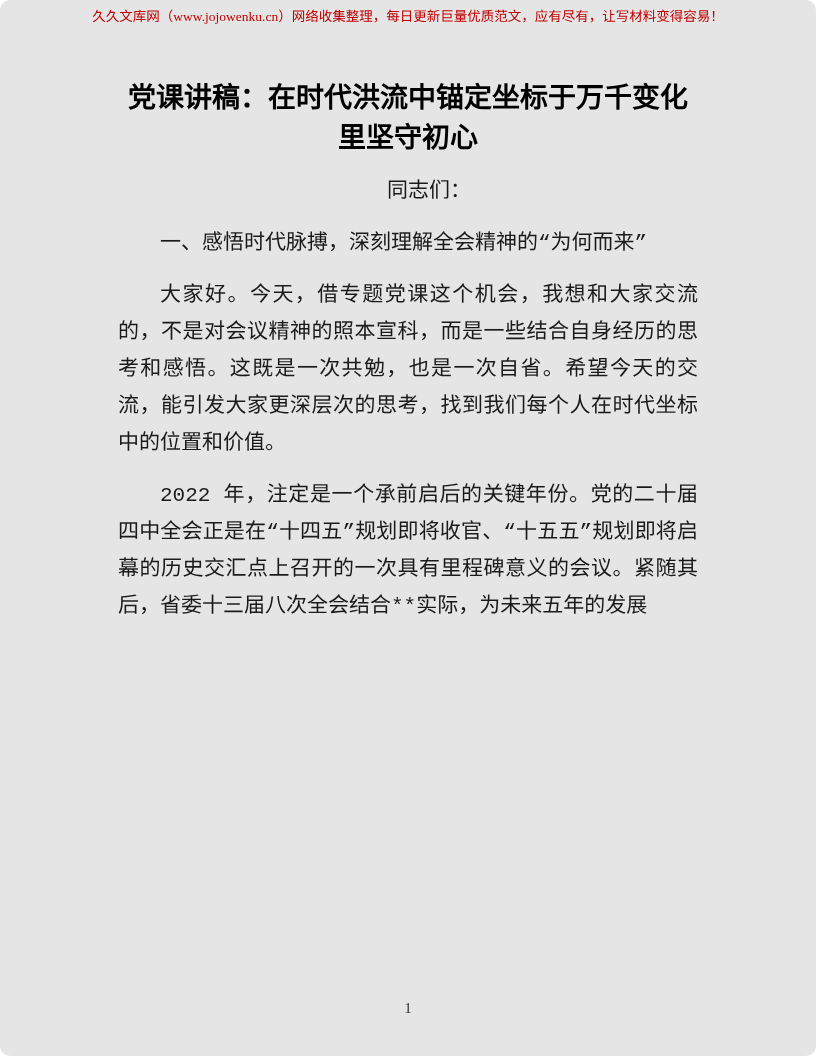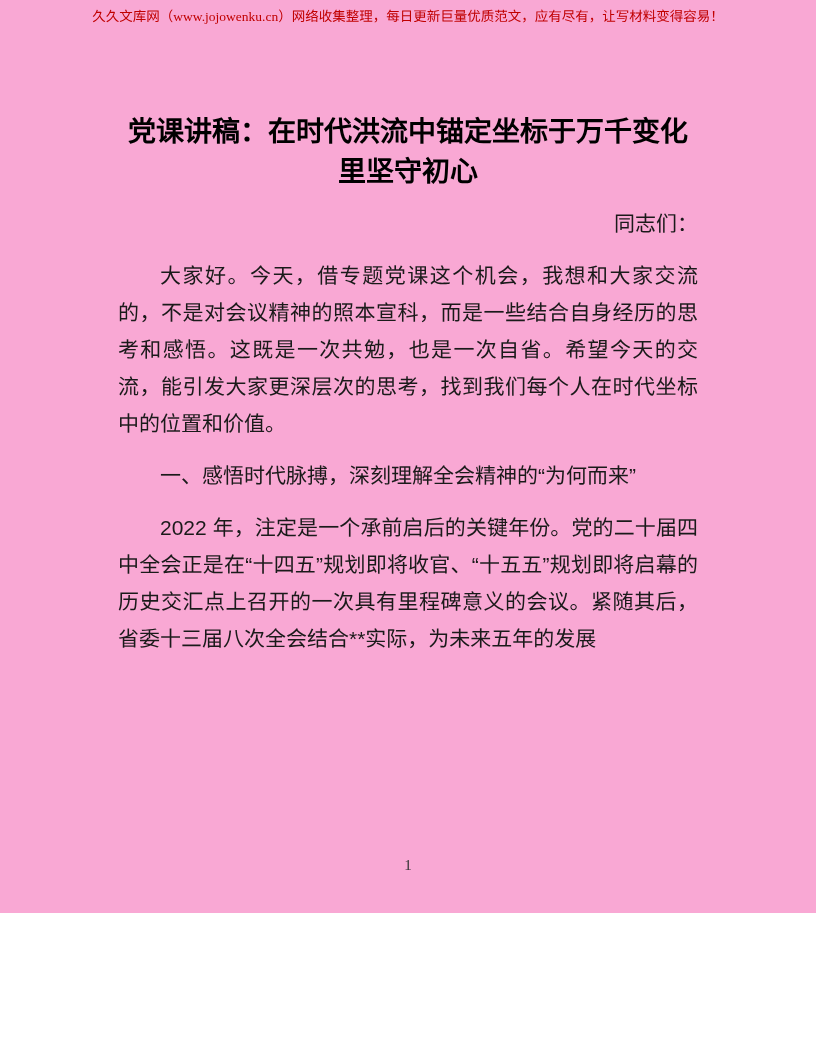--- a/index.html
+++ b/index.html
@@ -3,62 +3,64 @@
 <meta charset="utf-8">
 <style>
   html, body {
     margin: 0;
     padding: 0;
     background: #ffffff;
   }
   .page {
     position: relative;
     width: 816px;
-    height: 913px;
-    background: #f9a8d4;
+    height: 1056px;
+    background: #e5e5e5;
     overflow: hidden;
     font-family: "Liberation Sans", "DejaVu Sans", sans-serif;
     color: #1a1a1a;
+    border-radius: 10px;
   }
   .notice {
     position: absolute;
     top: 8px;
     left: 0;
     right: 0;
     text-align: center;
     font-size: 13.5px;
     line-height: 18px;
     font-family: "Liberation Serif", "DejaVu Serif", serif;
     color: #c00000;
     white-space: nowrap;
   }
   .content {
     margin: 0 118px;
-    padding-top: 112px;
+    padding-top: 80px;
     width: 580px;
+    font-family: Liberation Mono, monospace;
   }
   .doc-title {
     font-size: 28px;
     font-weight: bold;
     line-height: 40px;
     text-align: center;
     color: #000000;
     margin: 0;
   }
   .block {
     font-size: 21px;
     line-height: 37px;
     text-align: justify;
     text-indent: 2em;
     margin: 15px 0 0 0;
     word-break: break-all;
   }
   .block.salutation {
     margin-top: 13px;
-    text-align: right;
+    text-align: center;
   }
   .block.heading {
     font-weight: normal;
     text-align: left;
   }
   .footer {
     position: absolute;
     bottom: 38px;
     left: 0;
     right: 0;
@@ -75,23 +77,23 @@
 <div class="page">
 
   <div class="notice" style="color: rgb(192, 0, 0);">久久文库网（www.jojowenku.cn）网络收集整理，每日更新巨量优质范文，应有尽有，让写材料变得容易！</div>
 
   <div class="content">
 
     <h1 class="doc-title">党课讲稿：在时代洪流中锚定坐标于万千变化里坚守初心</h1>
 
     <p class="block salutation">同志们：</p>
 
+    <p class="block heading">一、感悟时代脉搏，深刻理解全会精神的“为何而来”</p>
+
     <p class="block">大家好。今天，借专题党课这个机会，我想和大家交流的，不是对会议精神的照本宣科，而是一些结合自身经历的思考和感悟。这既是一次共勉，也是一次自省。希望今天的交流，能引发大家更深层次的思考，找到我们每个人在时代坐标中的位置和价值。</p>
-
-    <p class="block heading">一、感悟时代脉搏，深刻理解全会精神的“为何而来”</p>
 
 
     <p class="block">2022 年，注定是一个承前启后的关键年份。党的二十届四中全会正是在“十四五”规划即将收官、“十五五”规划即将启幕的历史交汇点上召开的一次具有里程碑意义的会议。紧随其后，省委十三届八次全会结合**实际，为未来五年的发展</p>
 
   </div>
 
   <div class="footer">1</div>
 
 </div>
 

